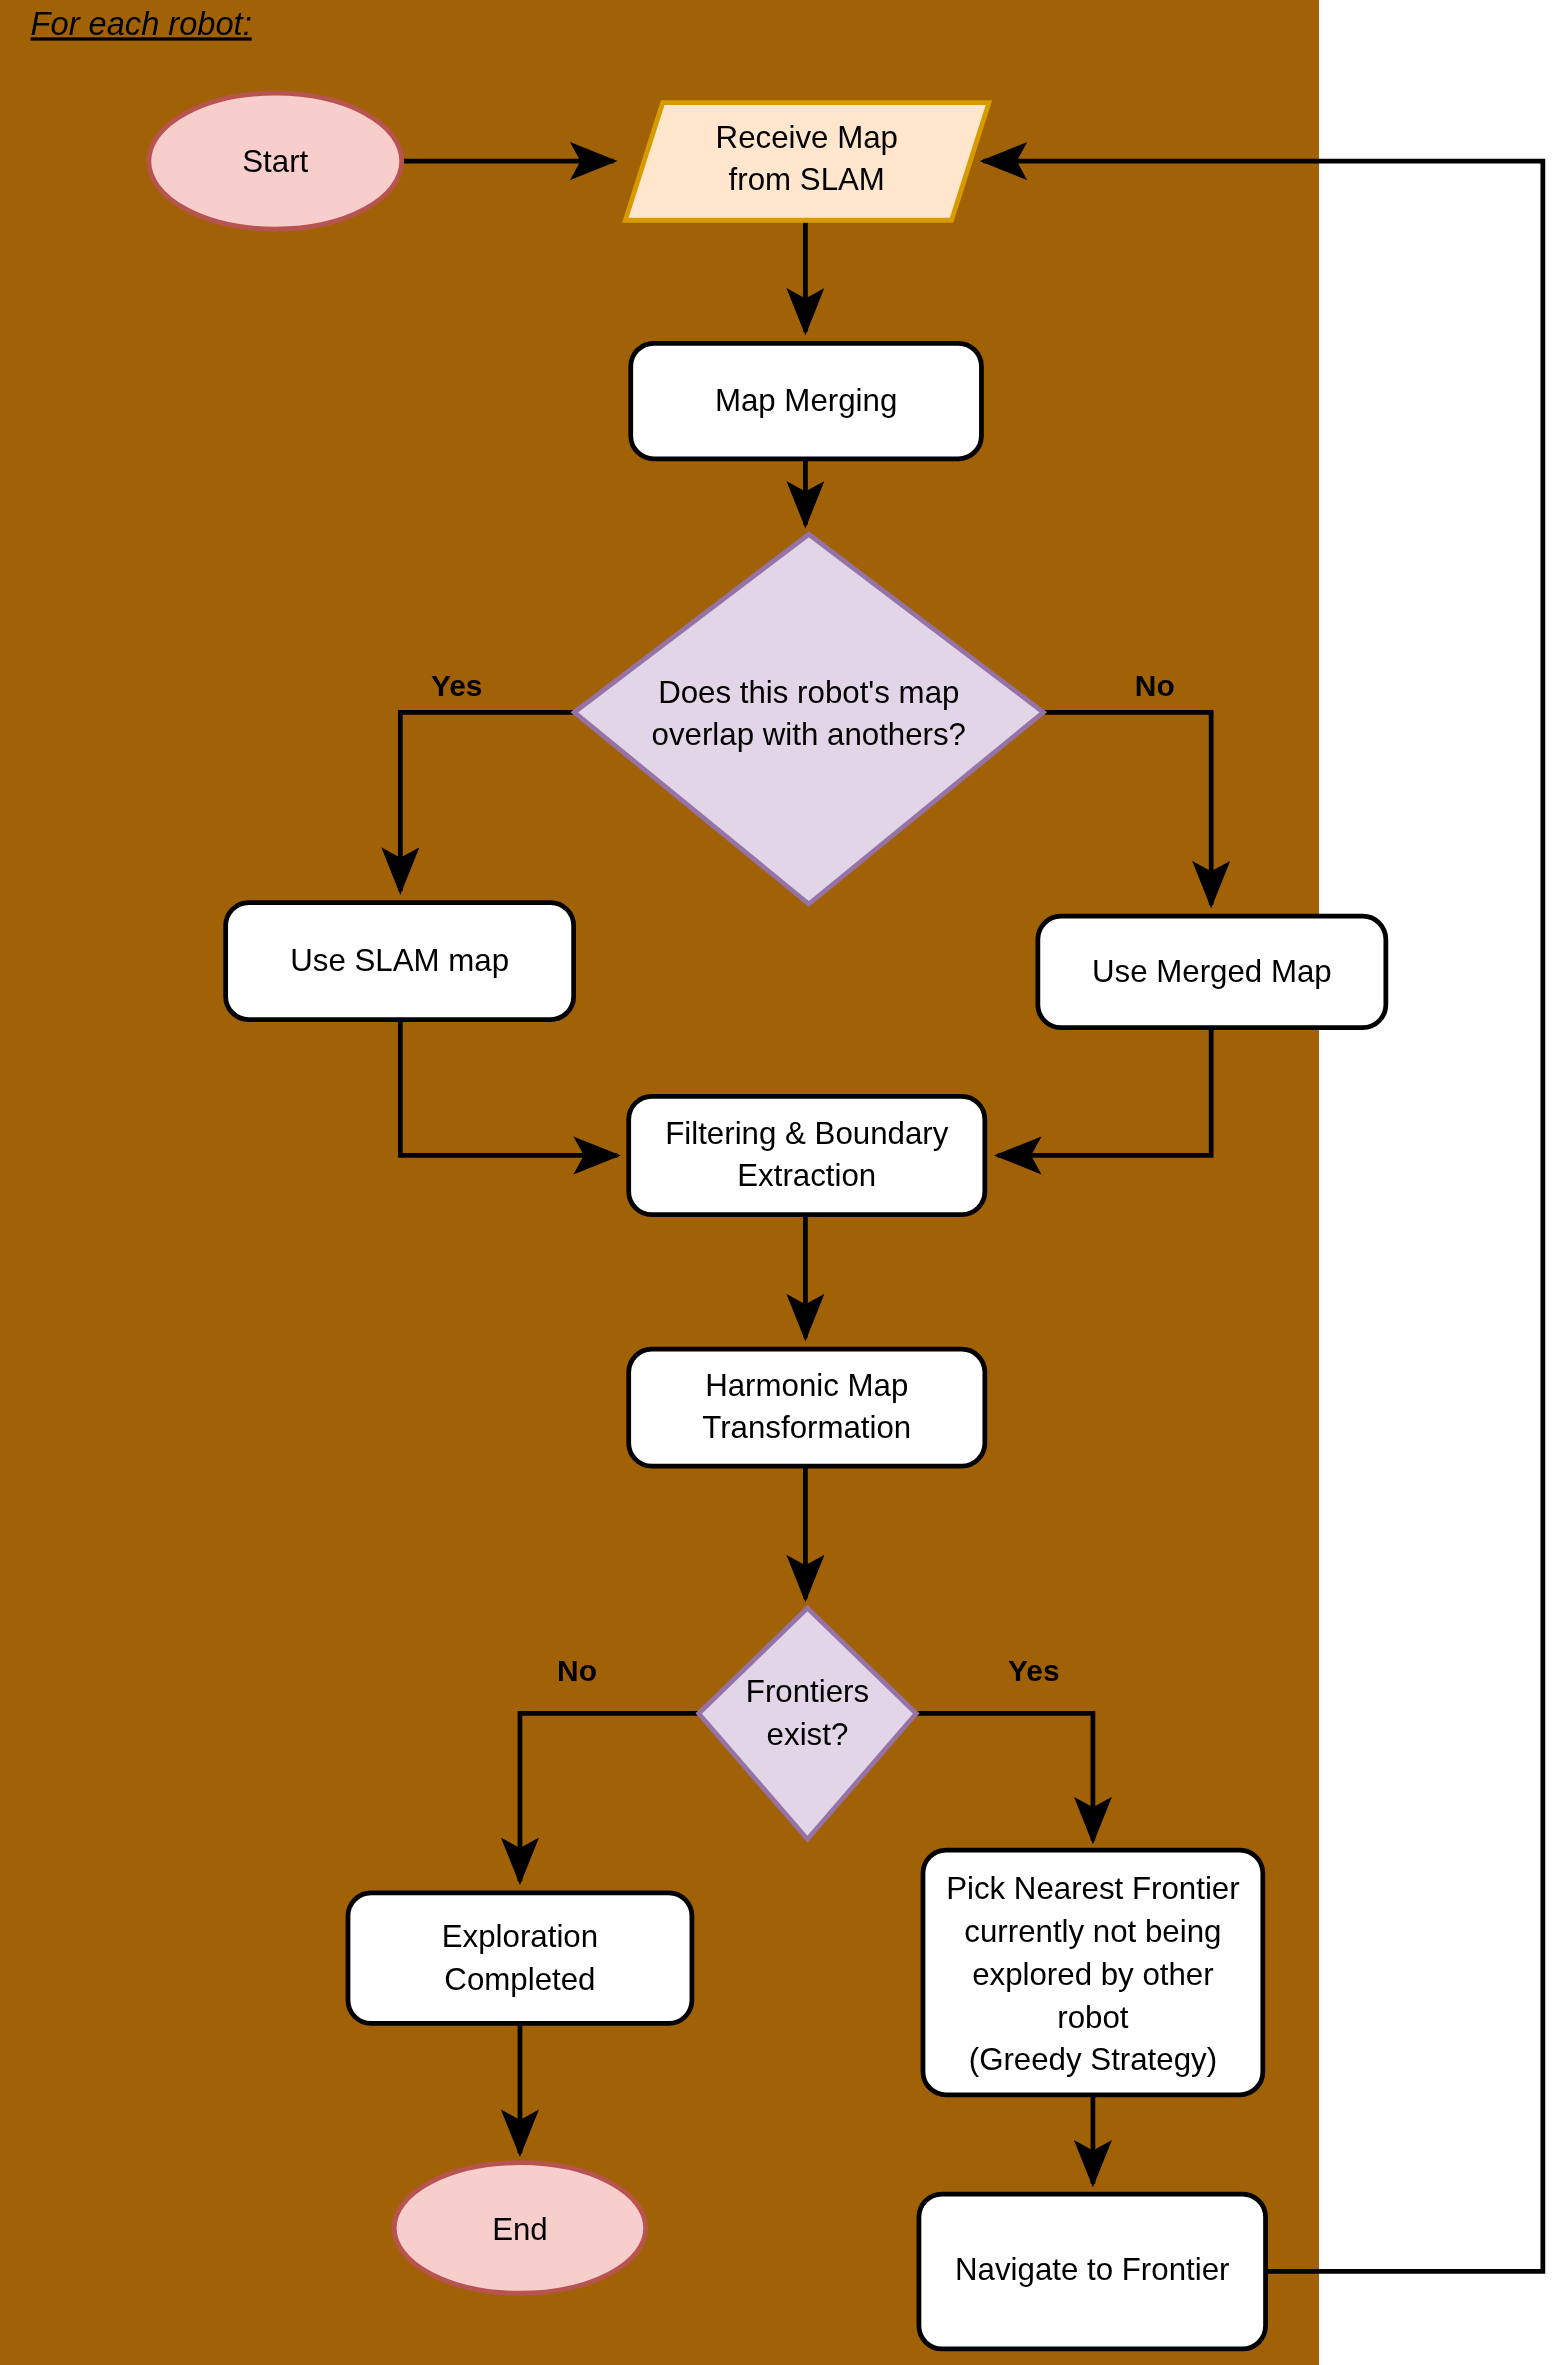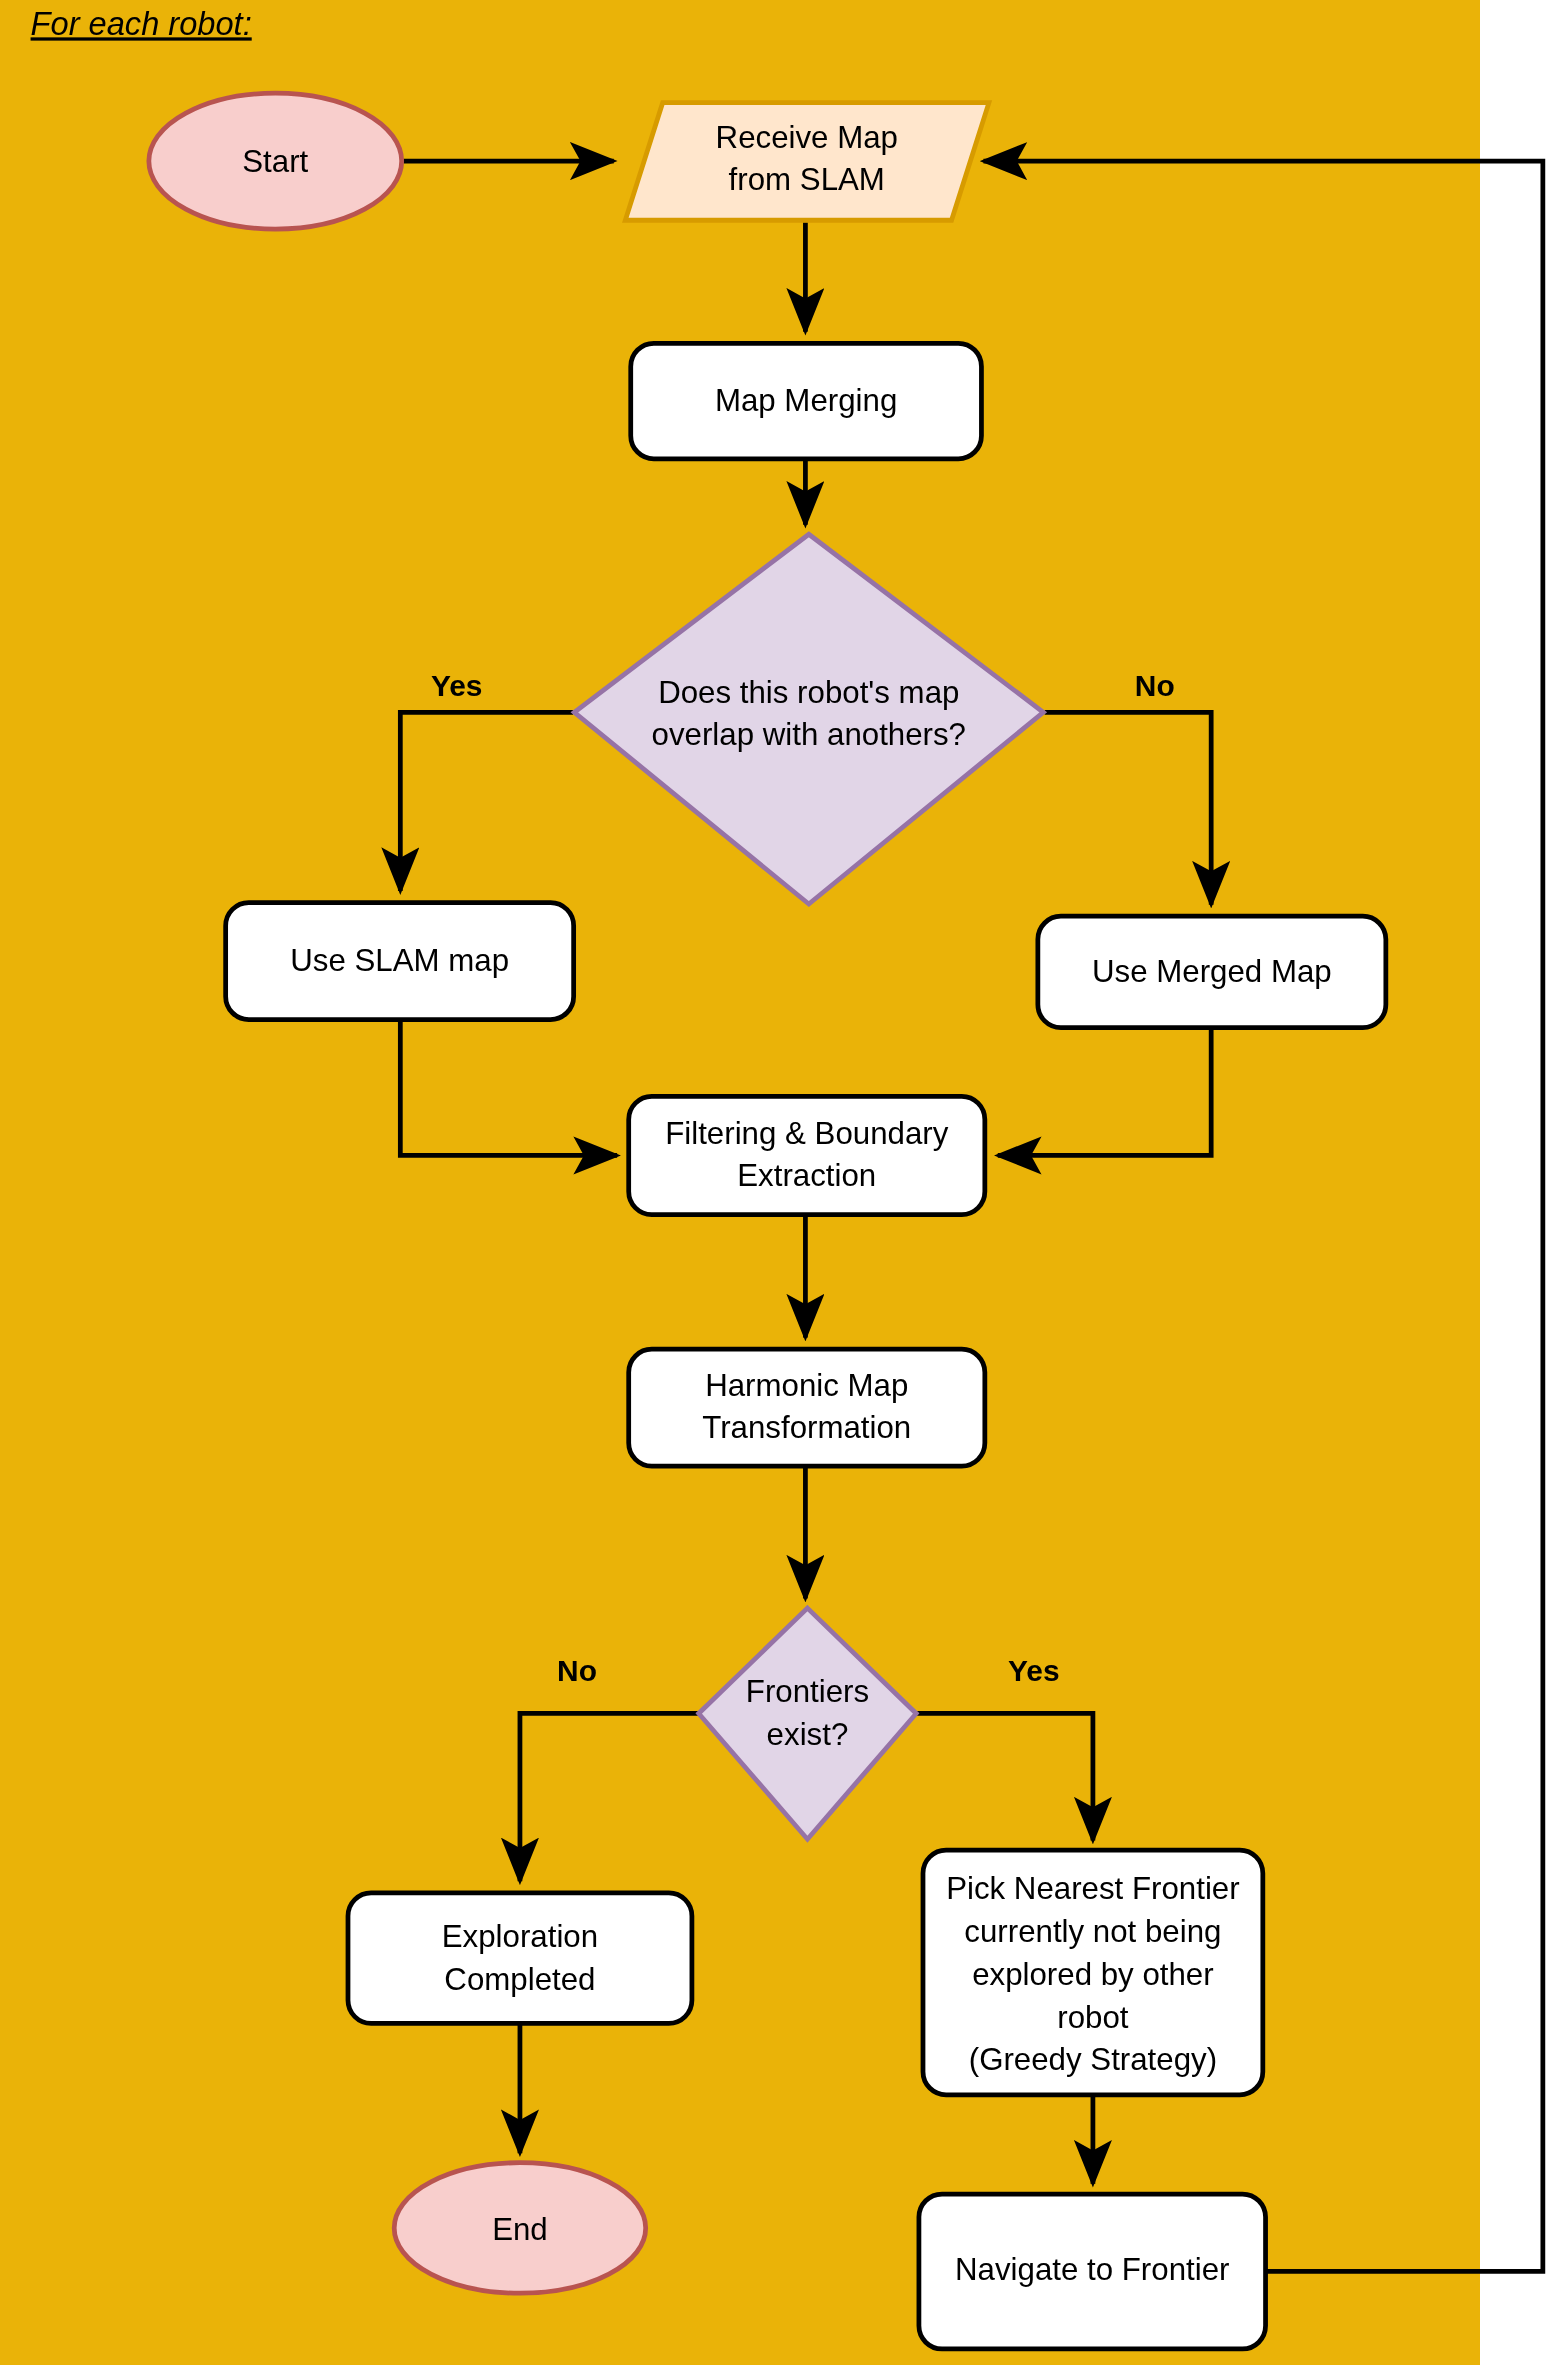--- a/index.html
+++ b/index.html
@@ -8,23 +8,23 @@
     background: #ffffff;
   }
   body {
     font-family: "Liberation Sans", sans-serif;
     width: 1568px;
     height: 2366px;
     overflow: hidden;
   }
   #flowchart-root {
     position: relative;
-    width: 1480px;
+    width: 1319px;
     height: 2366px;
-    background: #eab308;
+    background: #a16207;
   }
   svg.chart-canvas {
     display: block;
     width: 1568px;
     height: 2366px;
   }
   .proc-shape {
     fill: #ffffff;
     stroke: #000000;
     stroke-width: 7;

